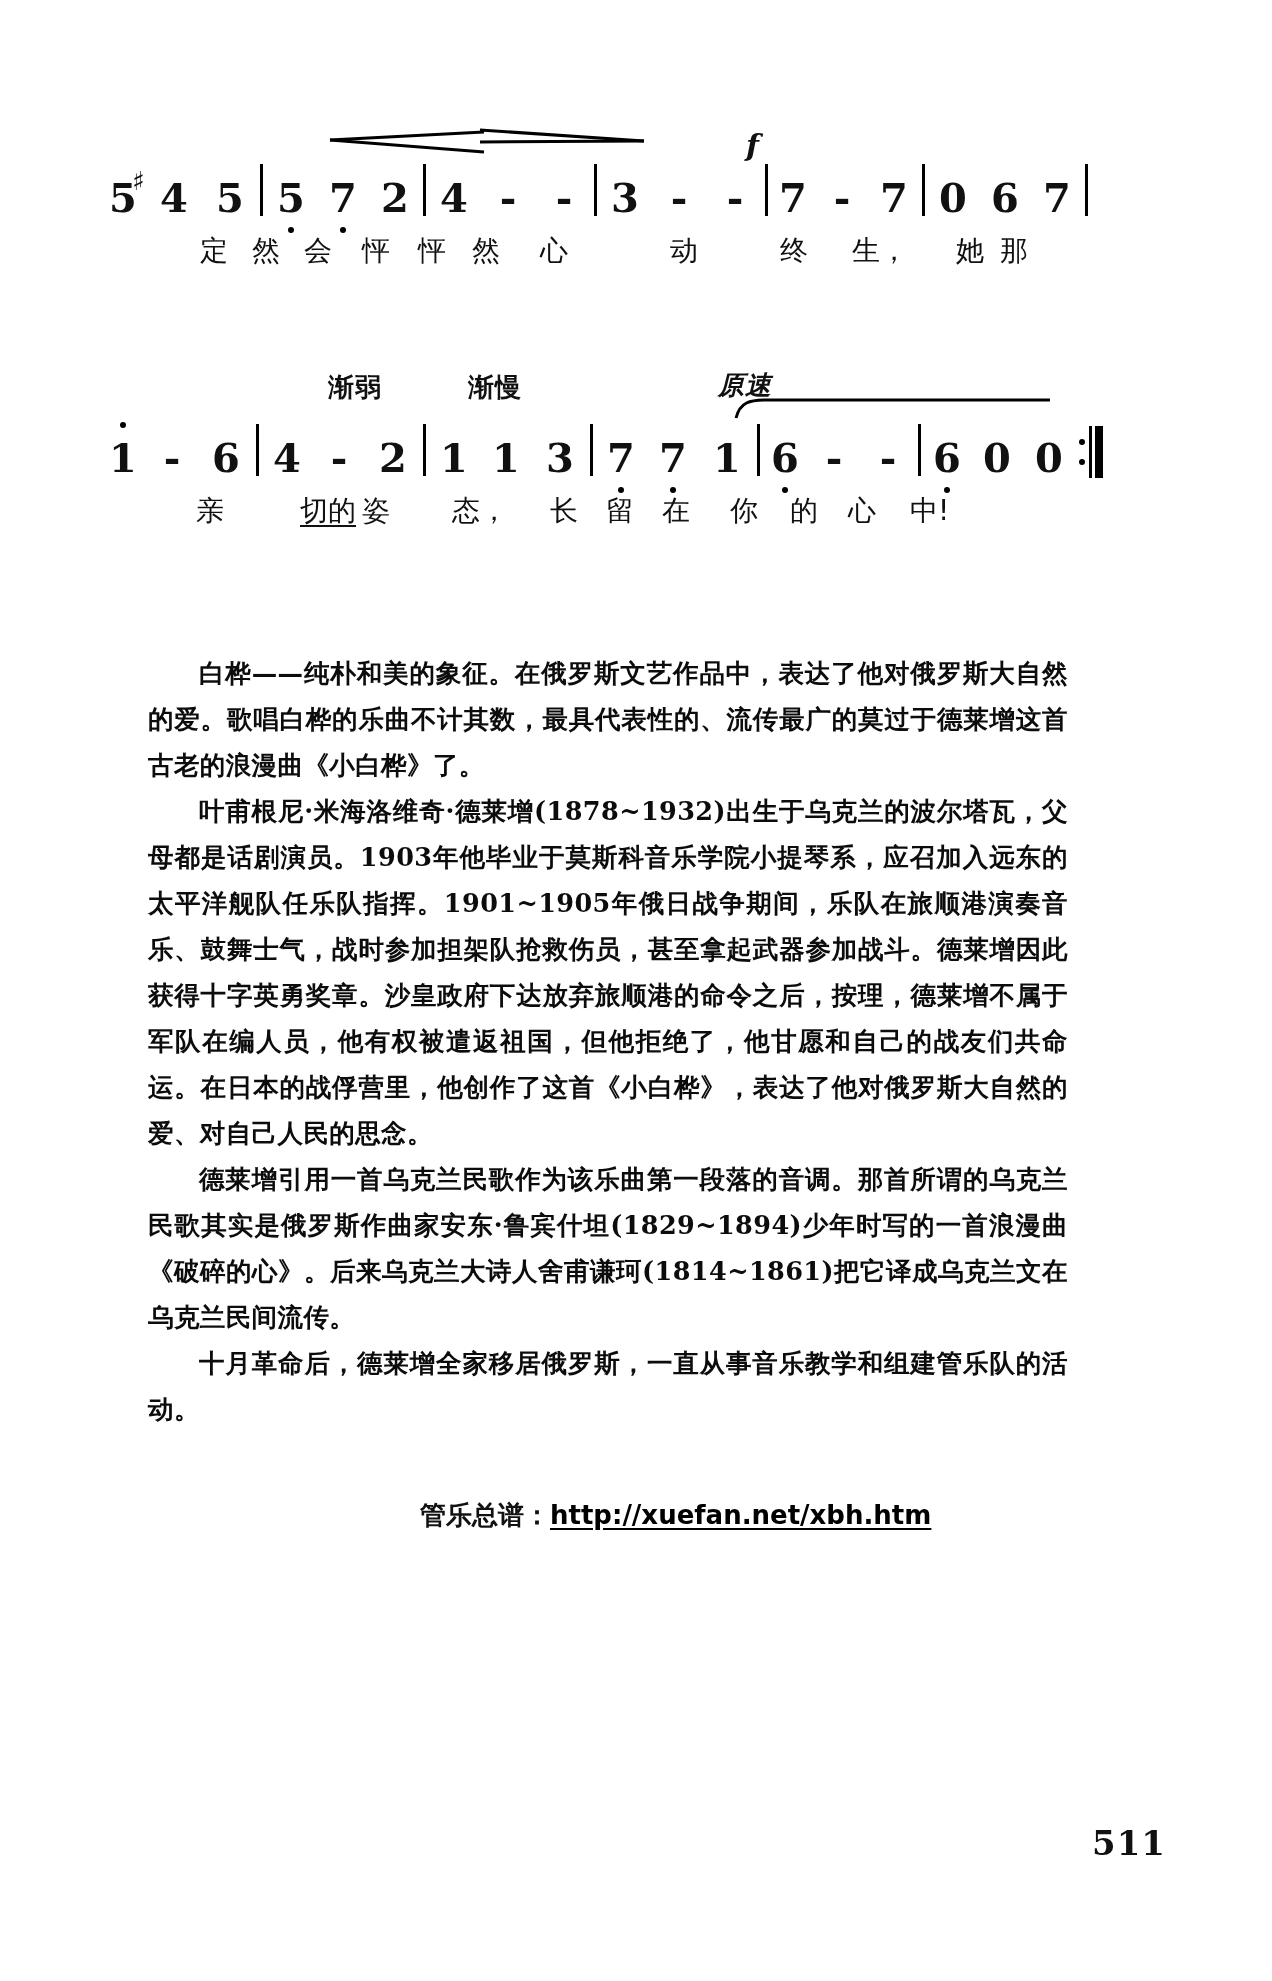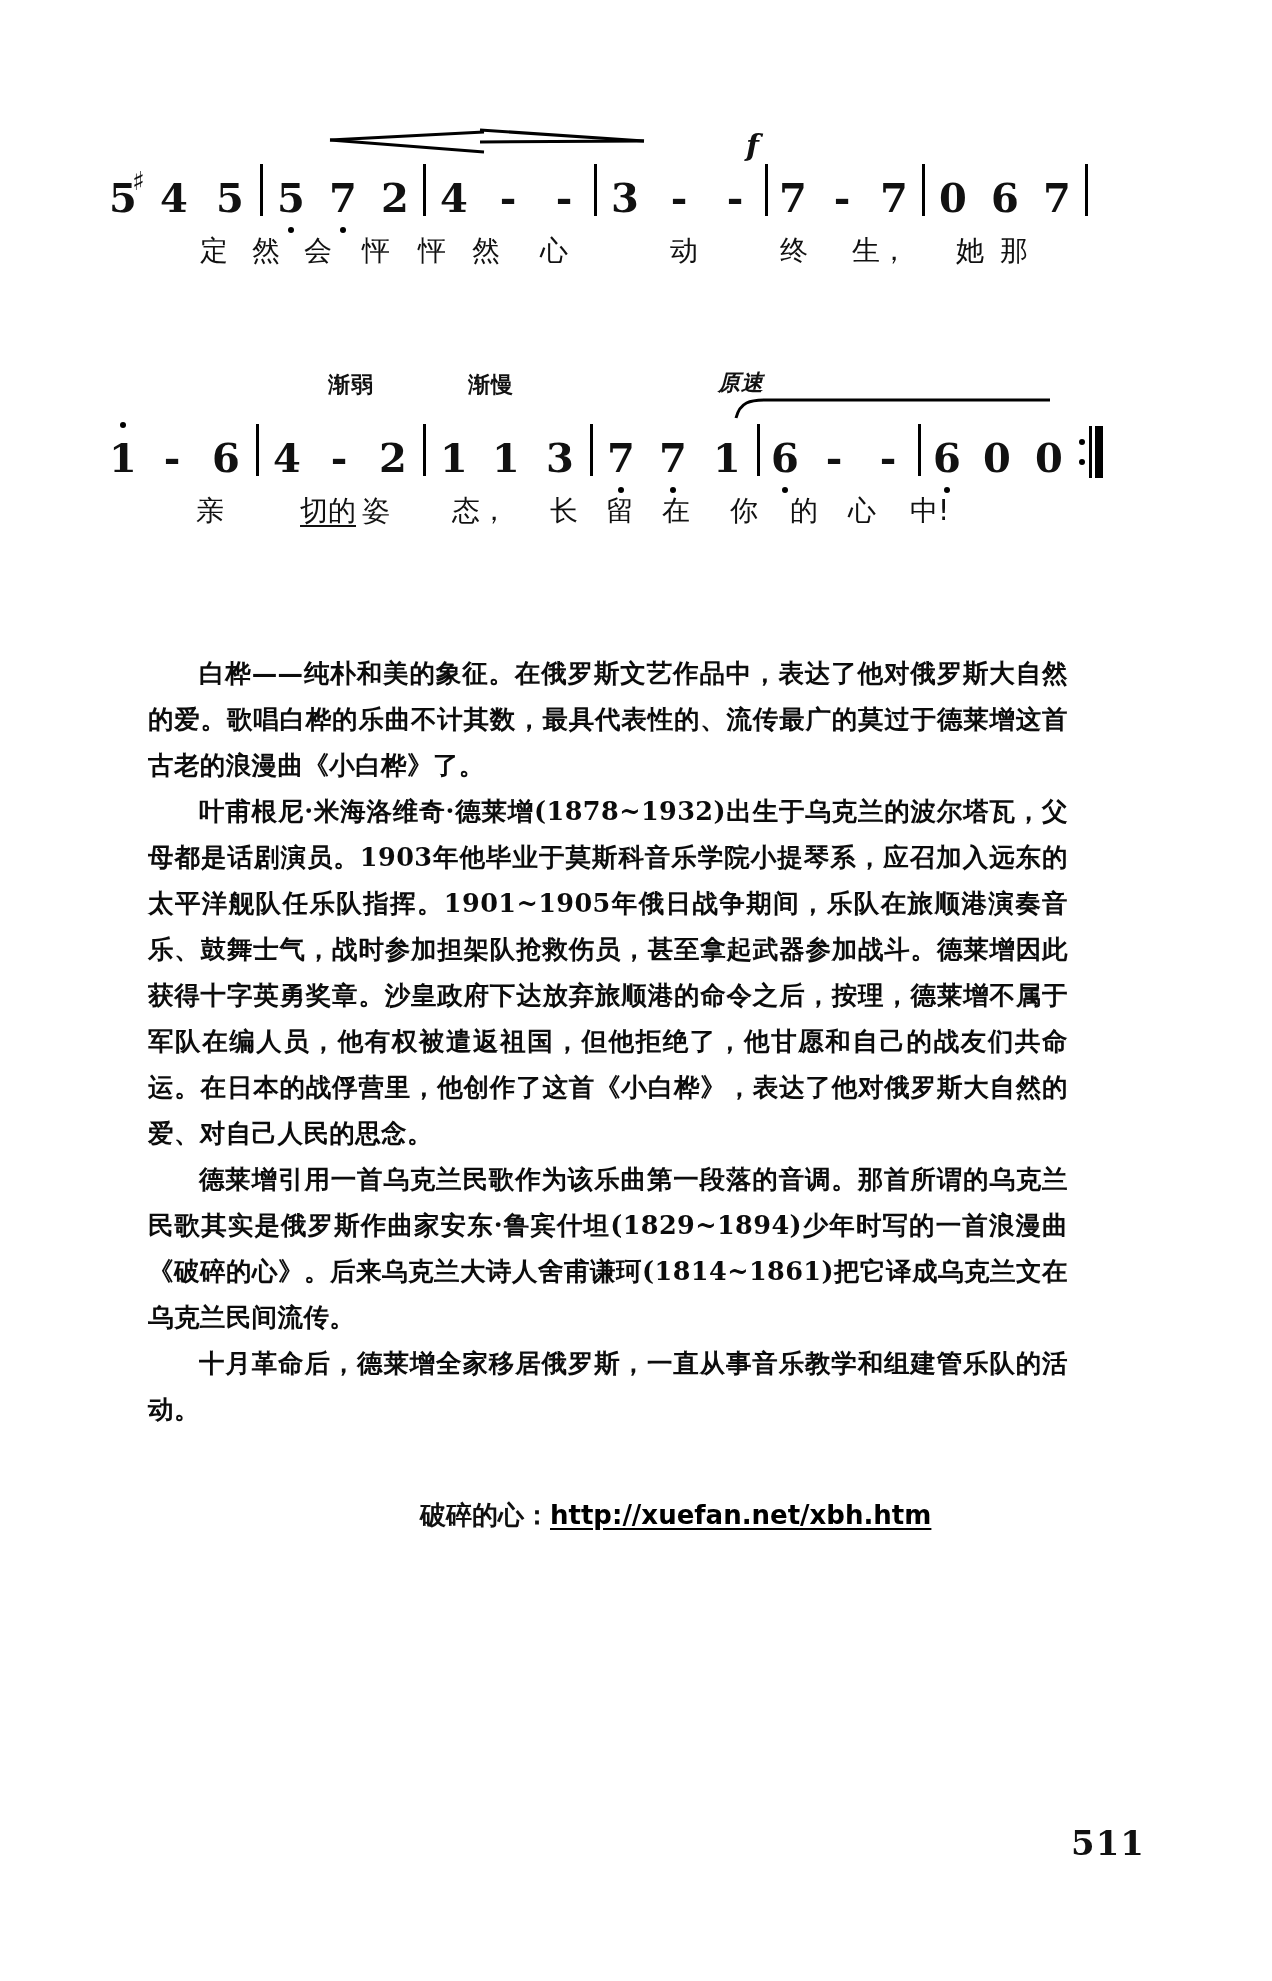--- a/index.html
+++ b/index.html
@@ -95,21 +95,21 @@
   .repeat-end .thick{width:8px;height:52px;background:#000;}
 
   .dyn-f{
     position:absolute;
     font-family:"DejaVu Serif","Liberation Serif",serif;
     font-style:italic;font-weight:bold;
     font-size:30px;
   }
   .marking{
     position:absolute;
-    font-size:22px;
+    font-size:26px;
     font-weight:bold;
     font-family:"DejaVu Sans","Liberation Sans",sans-serif;
     letter-spacing:1px;
   }
   .hairpin{position:absolute;}
   .lyrics{
     position:absolute;
     left:0;
     width:100%;
     height:46px;
@@ -147,21 +147,21 @@
     font-size:26px;
     font-weight:bold;
     font-family:"DejaVu Sans","Liberation Sans",sans-serif;
     white-space:nowrap;
   }
   .link-line .url{
     text-underline-offset:4px;
   }
   .page-number{
     position:absolute;
-    right:127px;
+    right:106px;
     bottom:118px;
     font-size:34px;
     font-weight:bold;
     font-family:"DejaVu Serif","Liberation Serif",serif;
     letter-spacing:1px;
   }
 </style>
 </head>
 <body>
 
@@ -321,18 +321,18 @@
   </div>
 
   <div class="article">
     <p class="para">白桦——纯朴和美的象征。在俄罗斯文艺作品中，表达了他对俄罗斯大自然的爱。歌唱白桦的乐曲不计其数，最具代表性的、流传最广的莫过于德莱增这首古老的浪漫曲《小白桦》了。</p>
     <p class="para">叶甫根尼·米海洛维奇·德莱增(1878~1932)出生于乌克兰的波尔塔瓦，父母都是话剧演员。1903年他毕业于莫斯科音乐学院小提琴系，应召加入远东的太平洋舰队任乐队指挥。1901~1905年俄日战争期间，乐队在旅顺港演奏音乐、鼓舞士气，战时参加担架队抢救伤员，甚至拿起武器参加战斗。德莱增因此获得十字英勇奖章。沙皇政府下达放弃旅顺港的命令之后，按理，德莱增不属于军队在编人员，他有权被遣返祖国，但他拒绝了，他甘愿和自己的战友们共命运。在日本的战俘营里，他创作了这首《小白桦》，表达了他对俄罗斯大自然的爱、对自己人民的思念。</p>
     <p class="para">德莱增引用一首乌克兰民歌作为该乐曲第一段落的音调。那首所谓的乌克兰民歌其实是俄罗斯作曲家安东·鲁宾什坦(1829~1894)少年时写的一首浪漫曲《破碎的心》。后来乌克兰大诗人舍甫谦珂(1814~1861)把它译成乌克兰文在乌克兰民间流传。</p>
     <p class="para">十月革命后，德莱增全家移居俄罗斯，一直从事音乐教学和组建管乐队的活动。</p>
   </div>
 
   <div class="link-line">
-    <span>破碎的心：</span><a class="url" href="#" style="color:#000;">http://xuefan.net/xbh.htm</a>
+    <span>管乐总谱：</span><a class="url" href="#" style="color:#000;">http://xuefan.net/xbh.htm</a>
   </div>
 
   <div class="page-number">511</div>
 
 </div>
 
 </body></html>

